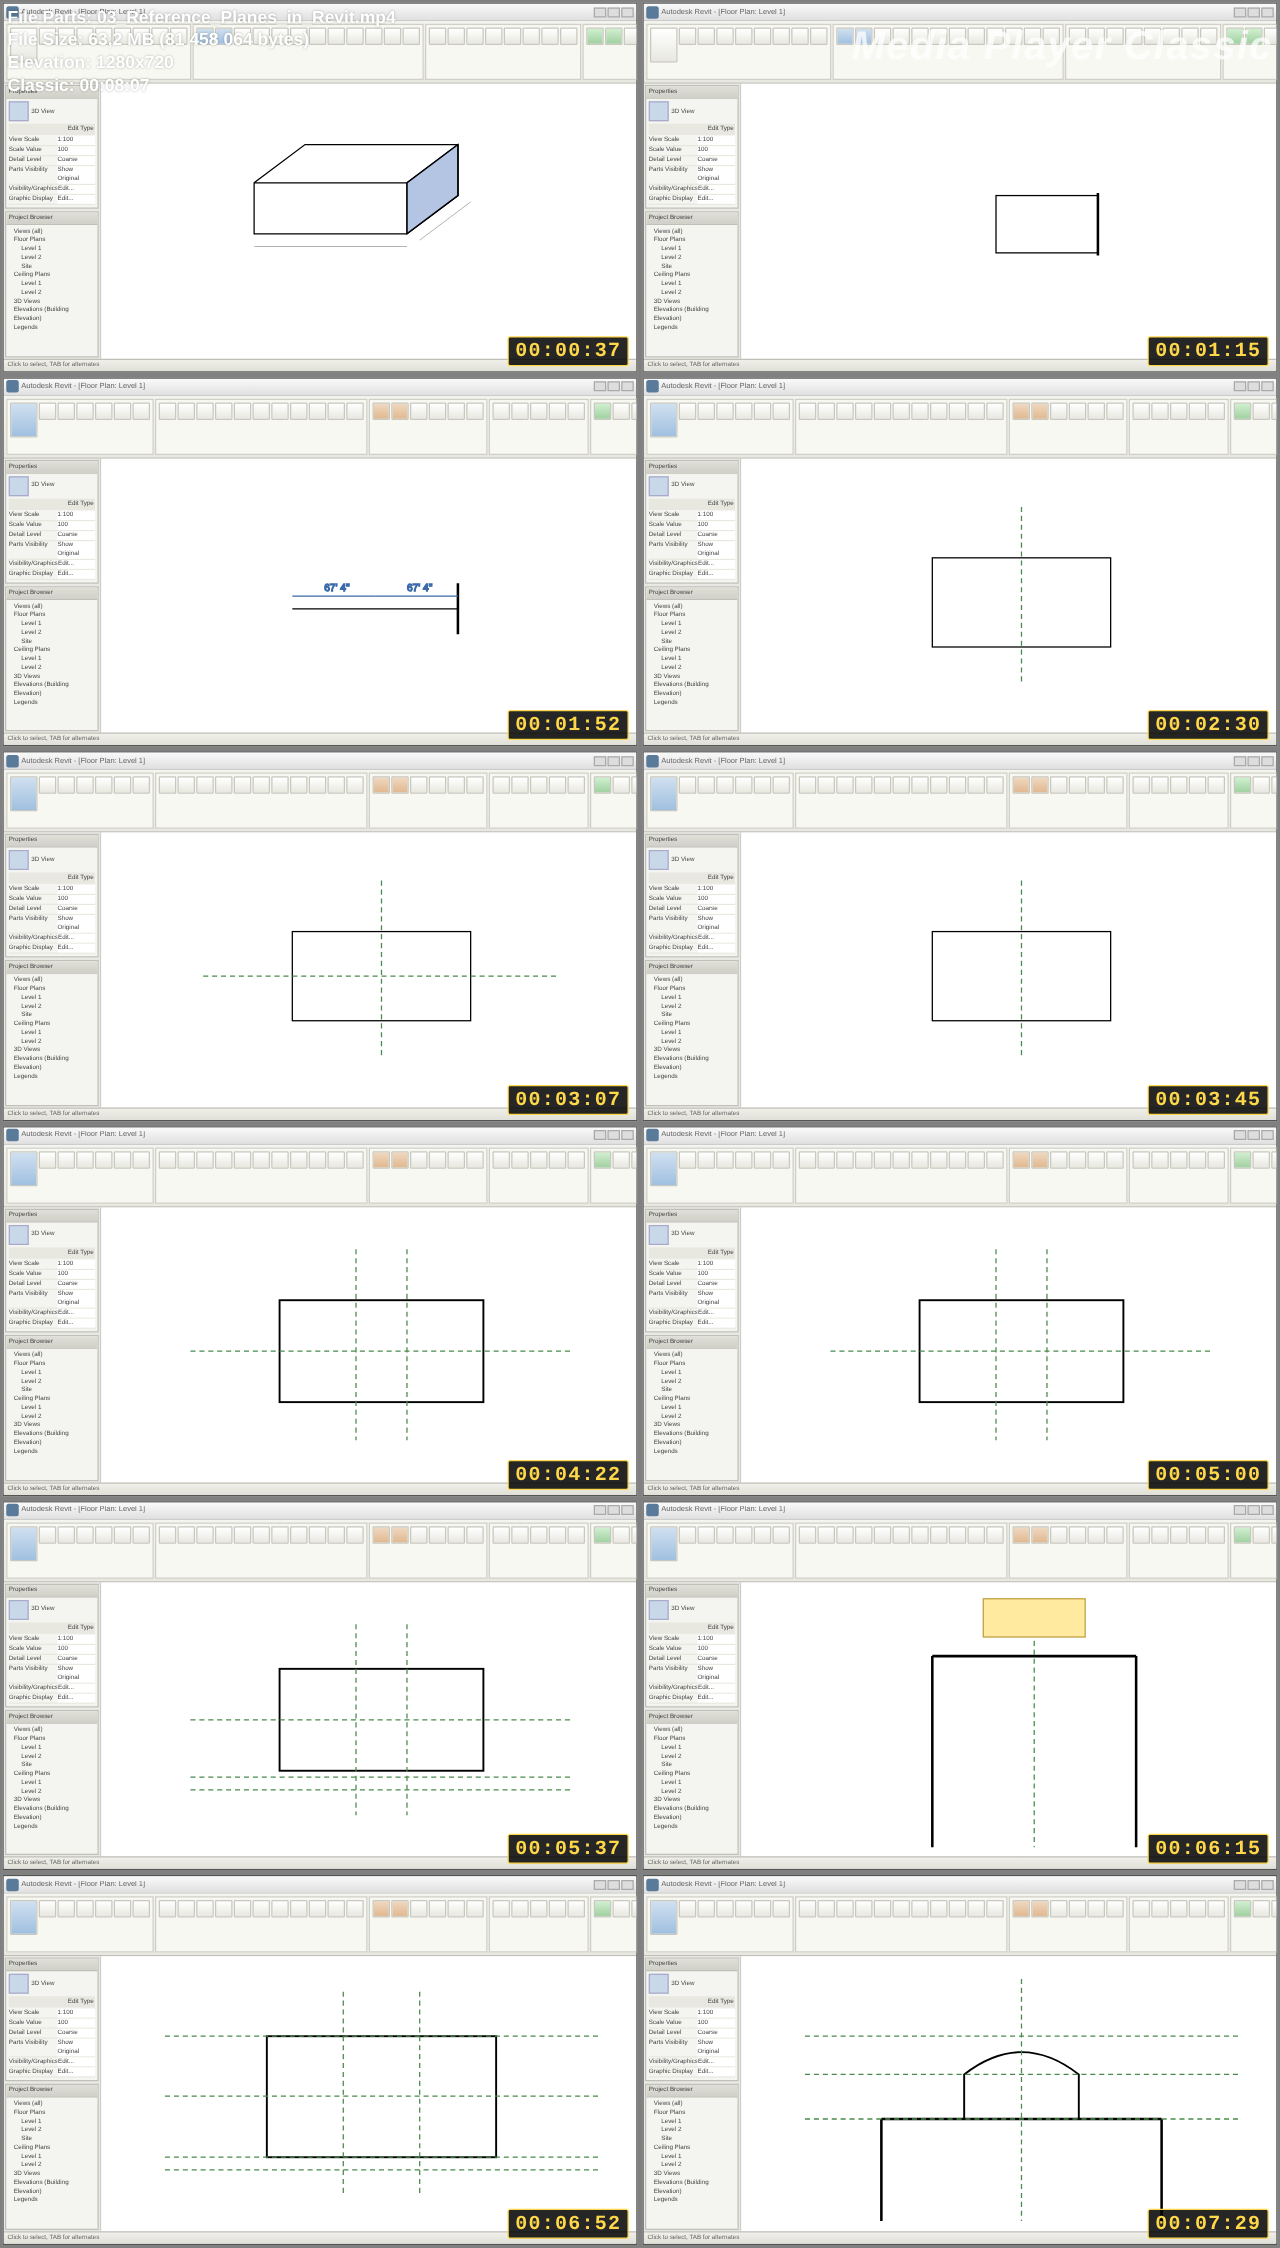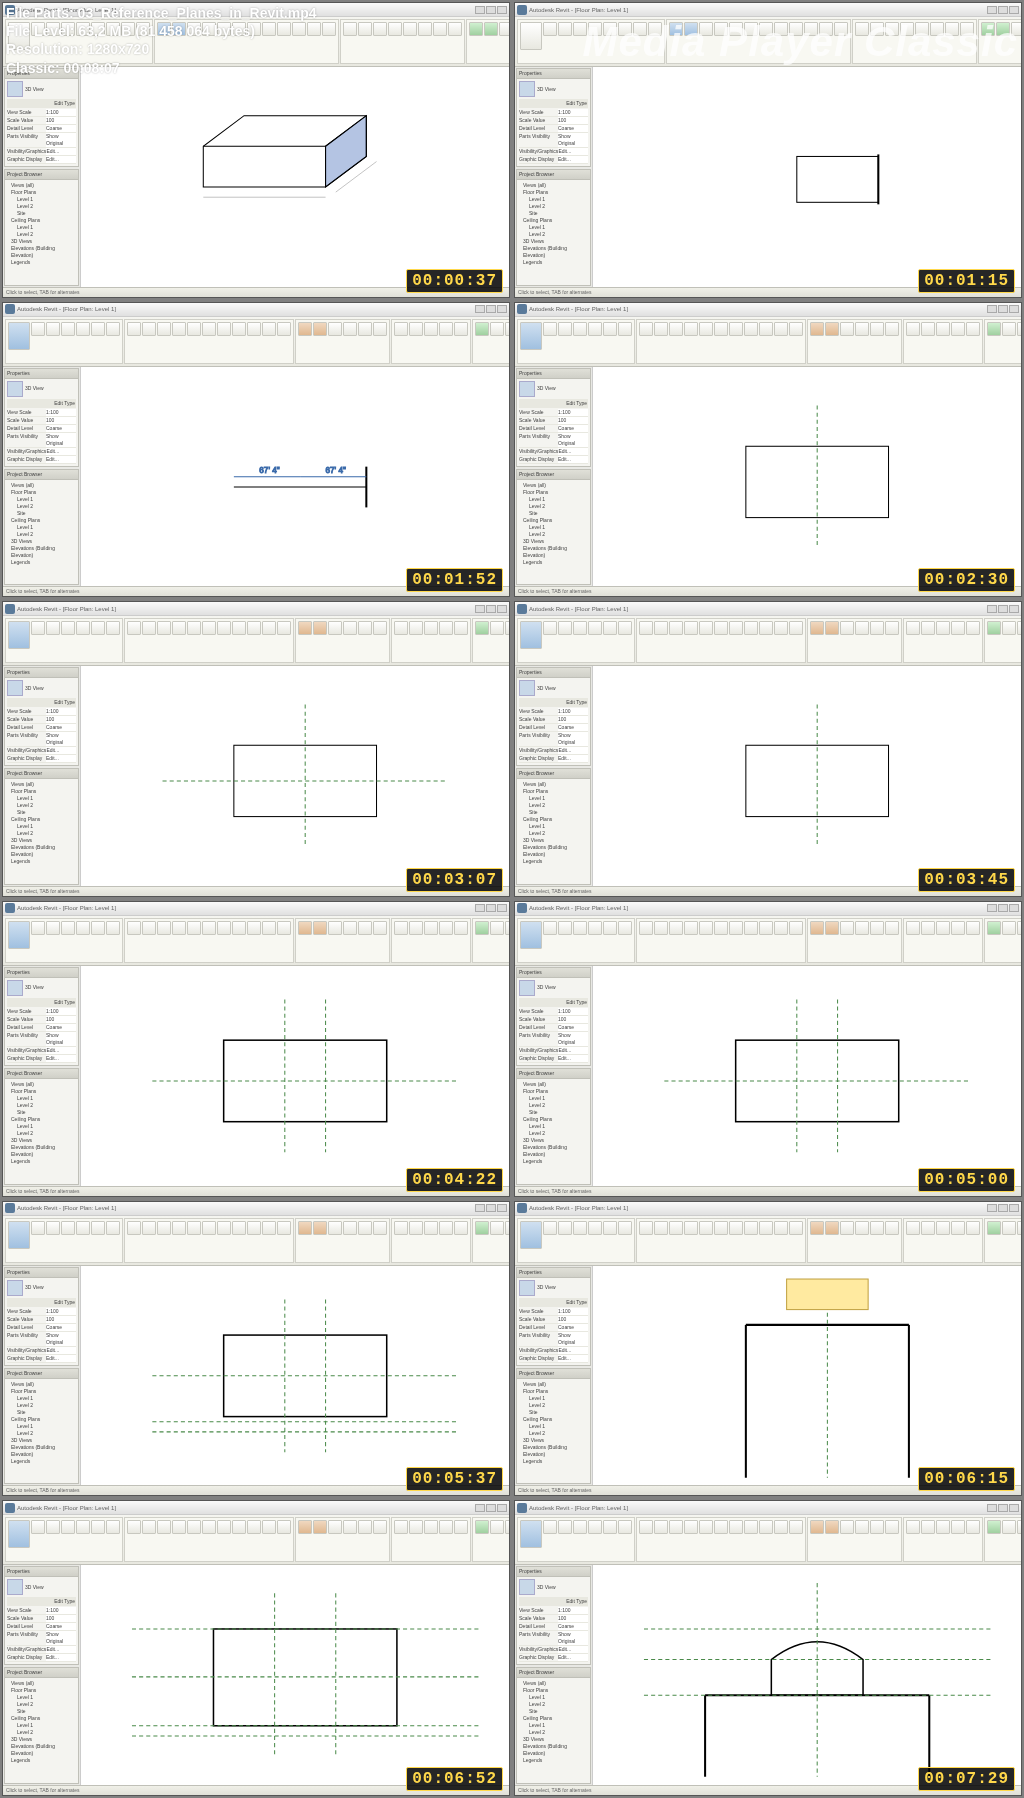--- a/index.html
+++ b/index.html
@@ -20,21 +20,21 @@
   font-size: 14px;
   font-weight: bold;
   line-height: 1.3;
   text-shadow: 0 0 2px rgba(0,0,0,0.3);
   z-index: 100;
 }
 .watermark {
   position: absolute;
   top: 18px;
   right: 6px;
-  font-size: 42px;
+  font-size: 32px;
   font-weight: bold;
   font-style: italic;
   color: rgba(255,255,255,0.75);
   letter-spacing: 1px;
   z-index: 99;
 }
 .grid {
   display: grid;
   grid-template-columns: 1fr 1fr;
   grid-template-rows: repeat(6, 1fr);
@@ -160,22 +160,22 @@
   color: #666;
   padding: 1px 3px;
 }
 svg { position: absolute; top: 0; left: 0; width: 100%; height: 100%; }
 </style>
 </head>
 <body>
 
 <div class="overlay-text">
   <div><span>File Parts:</span> <span>03_Reference_Planes_in_Revit.mp4</span></div>
-  <div><span>File Level:</span> <span>63,2 MB (81 458 064 bytes)</span></div>
-  <div><span>Resolution:</span> <span>1280x720</span></div>
+  <div><span>File Size:</span> <span>63,2 MB (81 458 064 bytes)</span></div>
+  <div><span>Elevation:</span> <span>1280x720</span></div>
   <div><span>Classic:</span> <span>00:08:07</span></div>
 </div>
 
 <div class="watermark">Media Player Classic</div>
 
 <div class="grid" id="grid">
   <div class="thumb">
     <div class="titlebar">
       <div class="a-icon"></div>
       <div class="title-text">Autodesk Revit - [Floor Plan: Level 1]</div>

